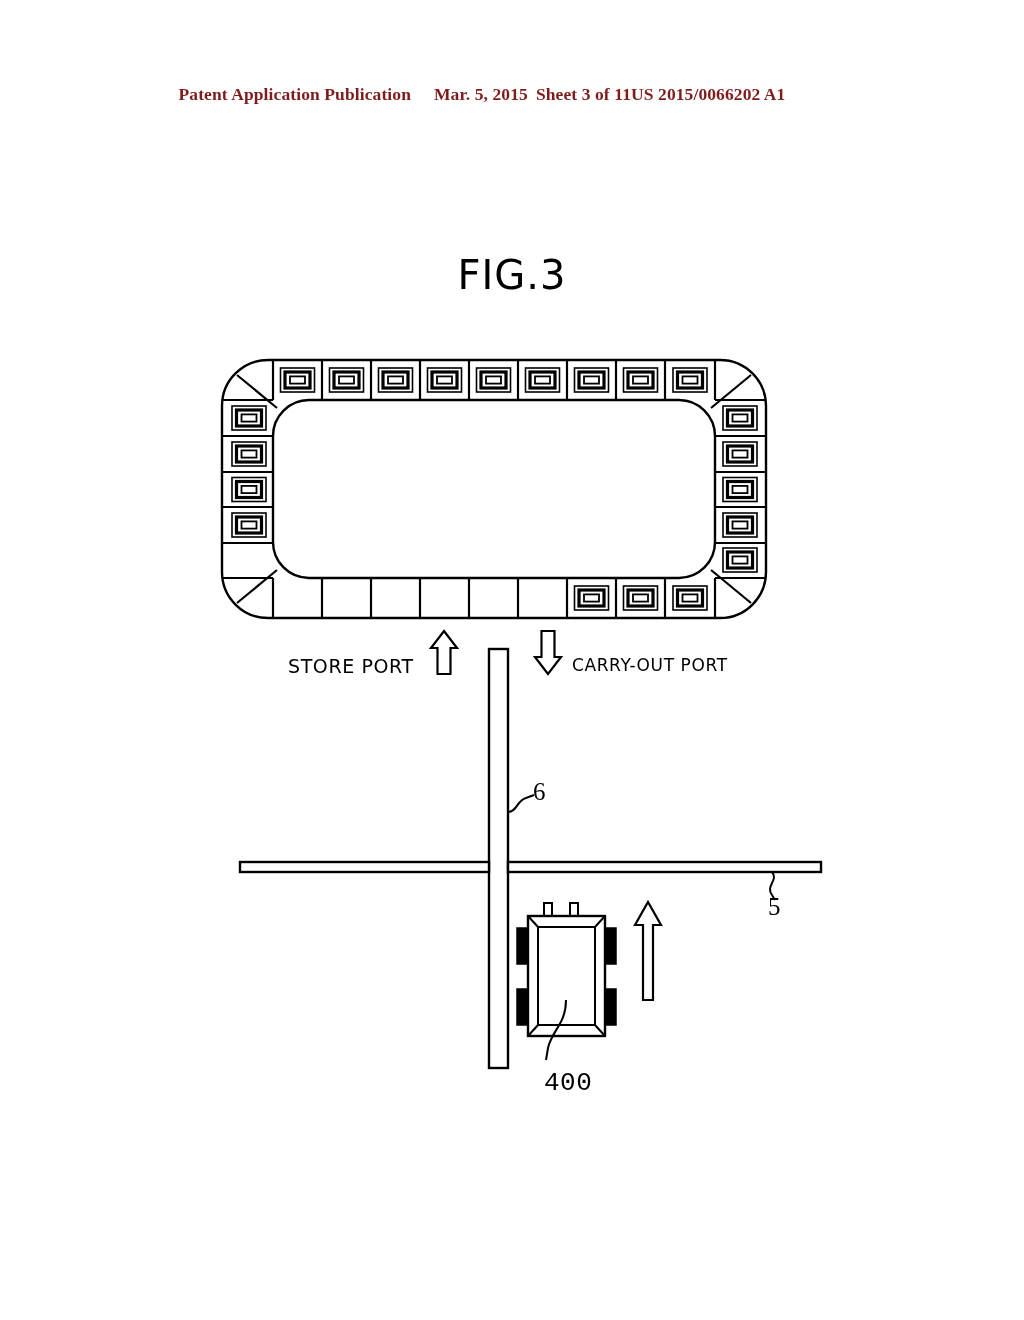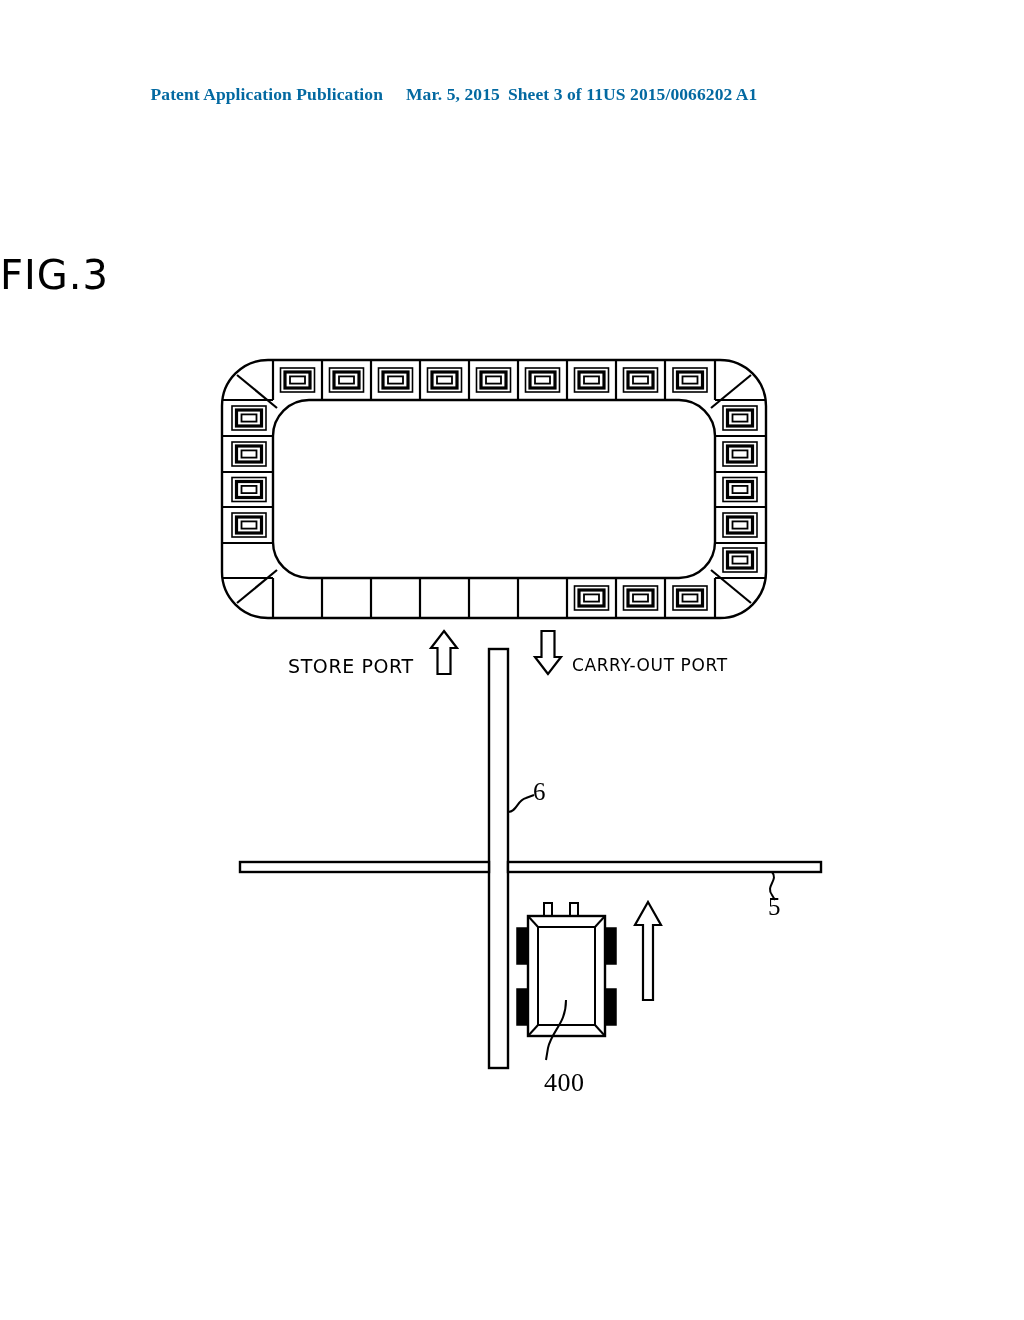--- a/index.html
+++ b/index.html
@@ -18,38 +18,40 @@
   
   #patent-header {
     position: absolute;
     top: 84px;
     left: 0;
     width: 908px;
     height: 28px;
     font-family: "Liberation Serif", serif;
     font-weight: bold;
     font-size: 17.5px;
-    color: #0369a1;
+    color: #7f1d1d;
     display: flex;
     justify-content: center;
     align-items: baseline;
     white-space: nowrap;
     letter-spacing: 0.1px;
+    padding-left: 28px;
   }
   #patent-header .hdr-pub { }
   #patent-header .hdr-date { margin-left: 23px; }
   #patent-header .hdr-sheet { margin-left: 8px; }
   #patent-header .hdr-num { }
 
   
   #fig-title {
     position: absolute;
     top: 252px;
     left: 0;
     width: 1024px;
+    text-align: center;
     font-family: "DejaVu Sans", sans-serif;
     font-size: 40px;
     letter-spacing: 1px;
     color: #000;
   }
 
   
   #drawing {
     position: absolute;
     top: 0;
@@ -86,21 +88,21 @@
   #ref-5 {
     left: 768px;
     top: 893px;
     font-size: 25px;
     font-family: "Liberation Serif", serif;
   }
   #ref-400 {
     left: 544px;
     top: 1068px;
     font-size: 26px;
-    font-family: Liberation Serif, serif;
+    font-family: Liberation Mono, monospace;
     letter-spacing: 0.5px;
   }
 </style>
 </head>
 <body>
 
 <div id="patent-header">
   <span class="hdr-pub">Patent Application Publication</span>
   <span class="hdr-date">Mar. 5, 2015</span>
   <span class="hdr-sheet">Sheet 3 of 11</span>

